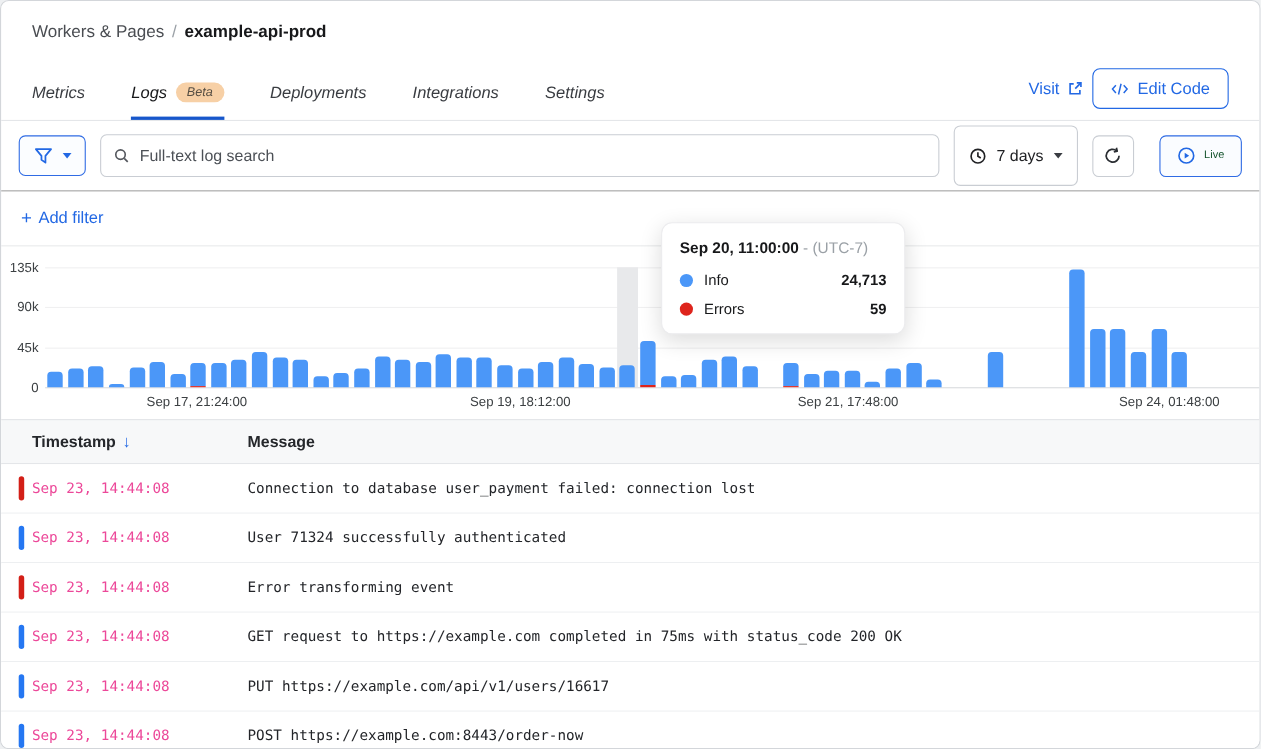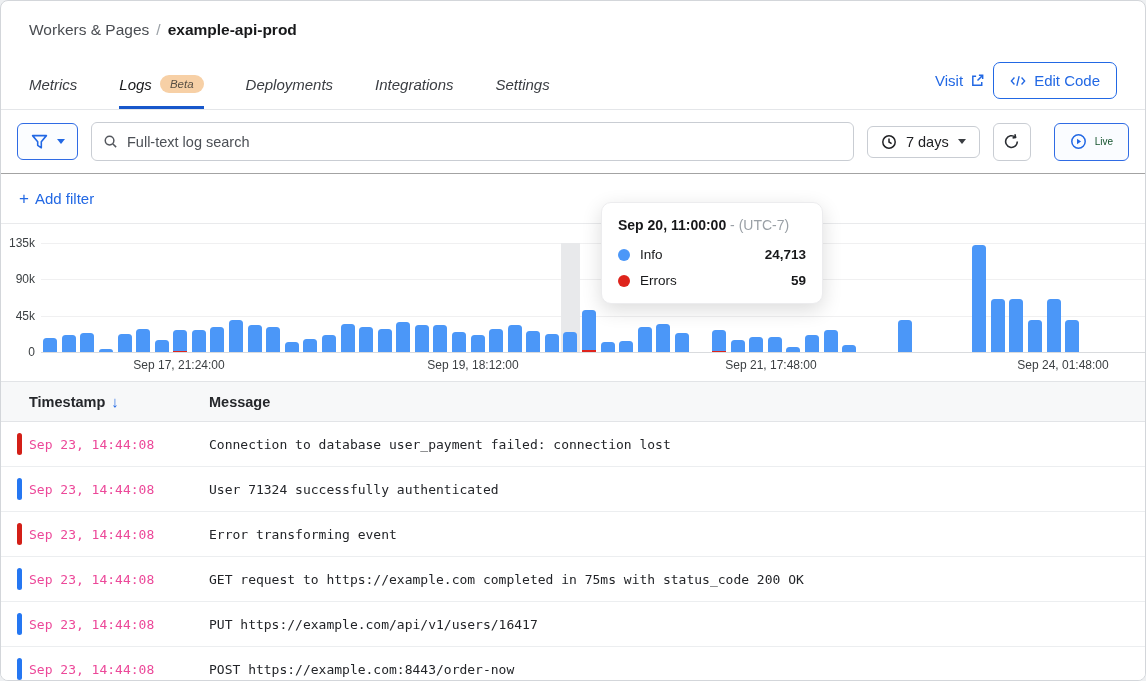--- a/index.html
+++ b/index.html
@@ -25,21 +25,21 @@
   .edit-code-btn { display:flex; align-items:center; gap:8px; color:#2268e4; font-size:15px;
                    border:1px solid #2268e4; border-radius:7px; padding:9px 16px; background:#fff; cursor:pointer; }
   
   .filter-bar { display:flex; align-items:center; gap:13px; padding:0 16px; height:64px; border-bottom:1px solid #a3a3a3; }
   .filter-btn { display:flex; align-items:center; justify-content:center; gap:9px; width:61px; height:37px;
                 background:#fbfdff; border:1px solid #2f6be4; border-radius:6px; cursor:pointer; }
   .search-box { flex:1; display:flex; align-items:center; gap:9px; height:39px; background:#fff;
                 border:1px solid #c9cdd3; border-radius:6px; padding:0 11px; }
   .search-box input { flex:1; border:none; outline:none; font-size:14.5px; color:#202124; background:transparent; }
   .search-box input::placeholder { color:#4c5056; opacity:1; }
-  .time-range-btn { display:flex; align-items:center; gap:9px; height:32px; padding:0 13px;
+  .time-range-btn { display:flex; align-items:center; gap:9px; height:55px; padding:0 13px;
                     border:1px solid #c9cdd3; border-radius:6px; background:#fff; font-size:14.5px; color:#202124; cursor:pointer; }
   .refresh-btn { display:flex; align-items:center; justify-content:center; width:38px; height:38px;
                  border:1px solid #c9cdd3; border-radius:6px; background:#fff; cursor:pointer; }
   .live-btn { display:flex; align-items:center; gap:8px; height:38px; padding:0 15px; margin-left:10px;
               border:1px solid #2f6be4; border-radius:6px; background:#fafcff; color:#14532d; font-size:10px; cursor:pointer; }
   .caret { width:0; height:0; border-left:4.5px solid transparent; border-right:4.5px solid transparent; border-top:5.5px solid #2268e4; }
   .caret.dark { border-top-color:#3a3d42; }
   
   .add-filter-row { display:flex; align-items:center; height:50px; padding:0 18px; border-bottom:1px solid #e9eaec; }
   .add-filter { display:flex; align-items:center; gap:6px; color:#2268e4; font-size:15px; cursor:pointer; }
@@ -65,21 +65,21 @@
   .tooltip-title b { color:#17181a; font-weight:bold; }
   .tooltip-title .tz { color:#9aa0a6; font-weight:normal; }
   .tooltip-rows { margin-top:14px; display:flex; flex-direction:column; gap:11px; }
   .tt-row { display:flex; align-items:center; font-size:13.5px; color:#17181a; }
   .tt-dot { width:12px; height:12px; border-radius:50%; margin-right:10px; flex:0 0 auto; }
   .tt-val { margin-left:auto; font-weight:bold; }
   
   .log-table { }
   .t-head { display:flex; align-items:center; height:40px; background:#f7f8f9; border-bottom:1px solid #e2e4e7;
             font-size:14.5px; font-weight:bold; color:#25272b; }
-  .col-ts { width:208px; padding-left:28px; flex:0 0 auto; }
+  .col-ts { width:224px; padding-left:28px; flex:0 0 auto; }
   .col-msg { flex:1; }
   .sort-ind { color:#2268e4; font-weight:normal; margin-left:6px; font-size:15px; }
   .t-row { position:relative; display:flex; align-items:center; height:45px; border-bottom:1px solid #eceef0; background:#fff; }
   .sev { position:absolute; left:16px; top:50%; transform:translateY(-50%); width:5px; height:22px; border-radius:2.5px; }
   .sev.info { background:#2577f2; }
   .sev.error { background:#d31f17; }
   .mono { font-family:"DejaVu Sans Mono", monospace; }
   .ts-text { font-size:13px; color:#ec4899; }
   .msg-text { font-size:13px; color:#232529; }
   svg { display:block; }
@@ -426,21 +426,21 @@
 
   <div class="t-row">
     <span class="sev info"></span>
     <div class="col-ts mono ts-text">Sep 23, 14:44:08</div>
     <div class="col-msg mono msg-text">GET request to https://example.com completed in 75ms with status_code 200 OK</div>
   </div>
 
   <div class="t-row">
     <span class="sev info"></span>
     <div class="col-ts mono ts-text">Sep 23, 14:44:08</div>
-    <div class="col-msg mono msg-text">PUT https://example.com/api/v1/users/16417</div>
+    <div class="col-msg mono msg-text">PUT https://example.com/api/v1/users/16617</div>
   </div>
 
   <div class="t-row">
     <span class="sev info"></span>
     <div class="col-ts mono ts-text">Sep 23, 14:44:08</div>
     <div class="col-msg mono msg-text">POST https://example.com:8443/order-now</div>
   </div>
 </div>
   </div>
 

